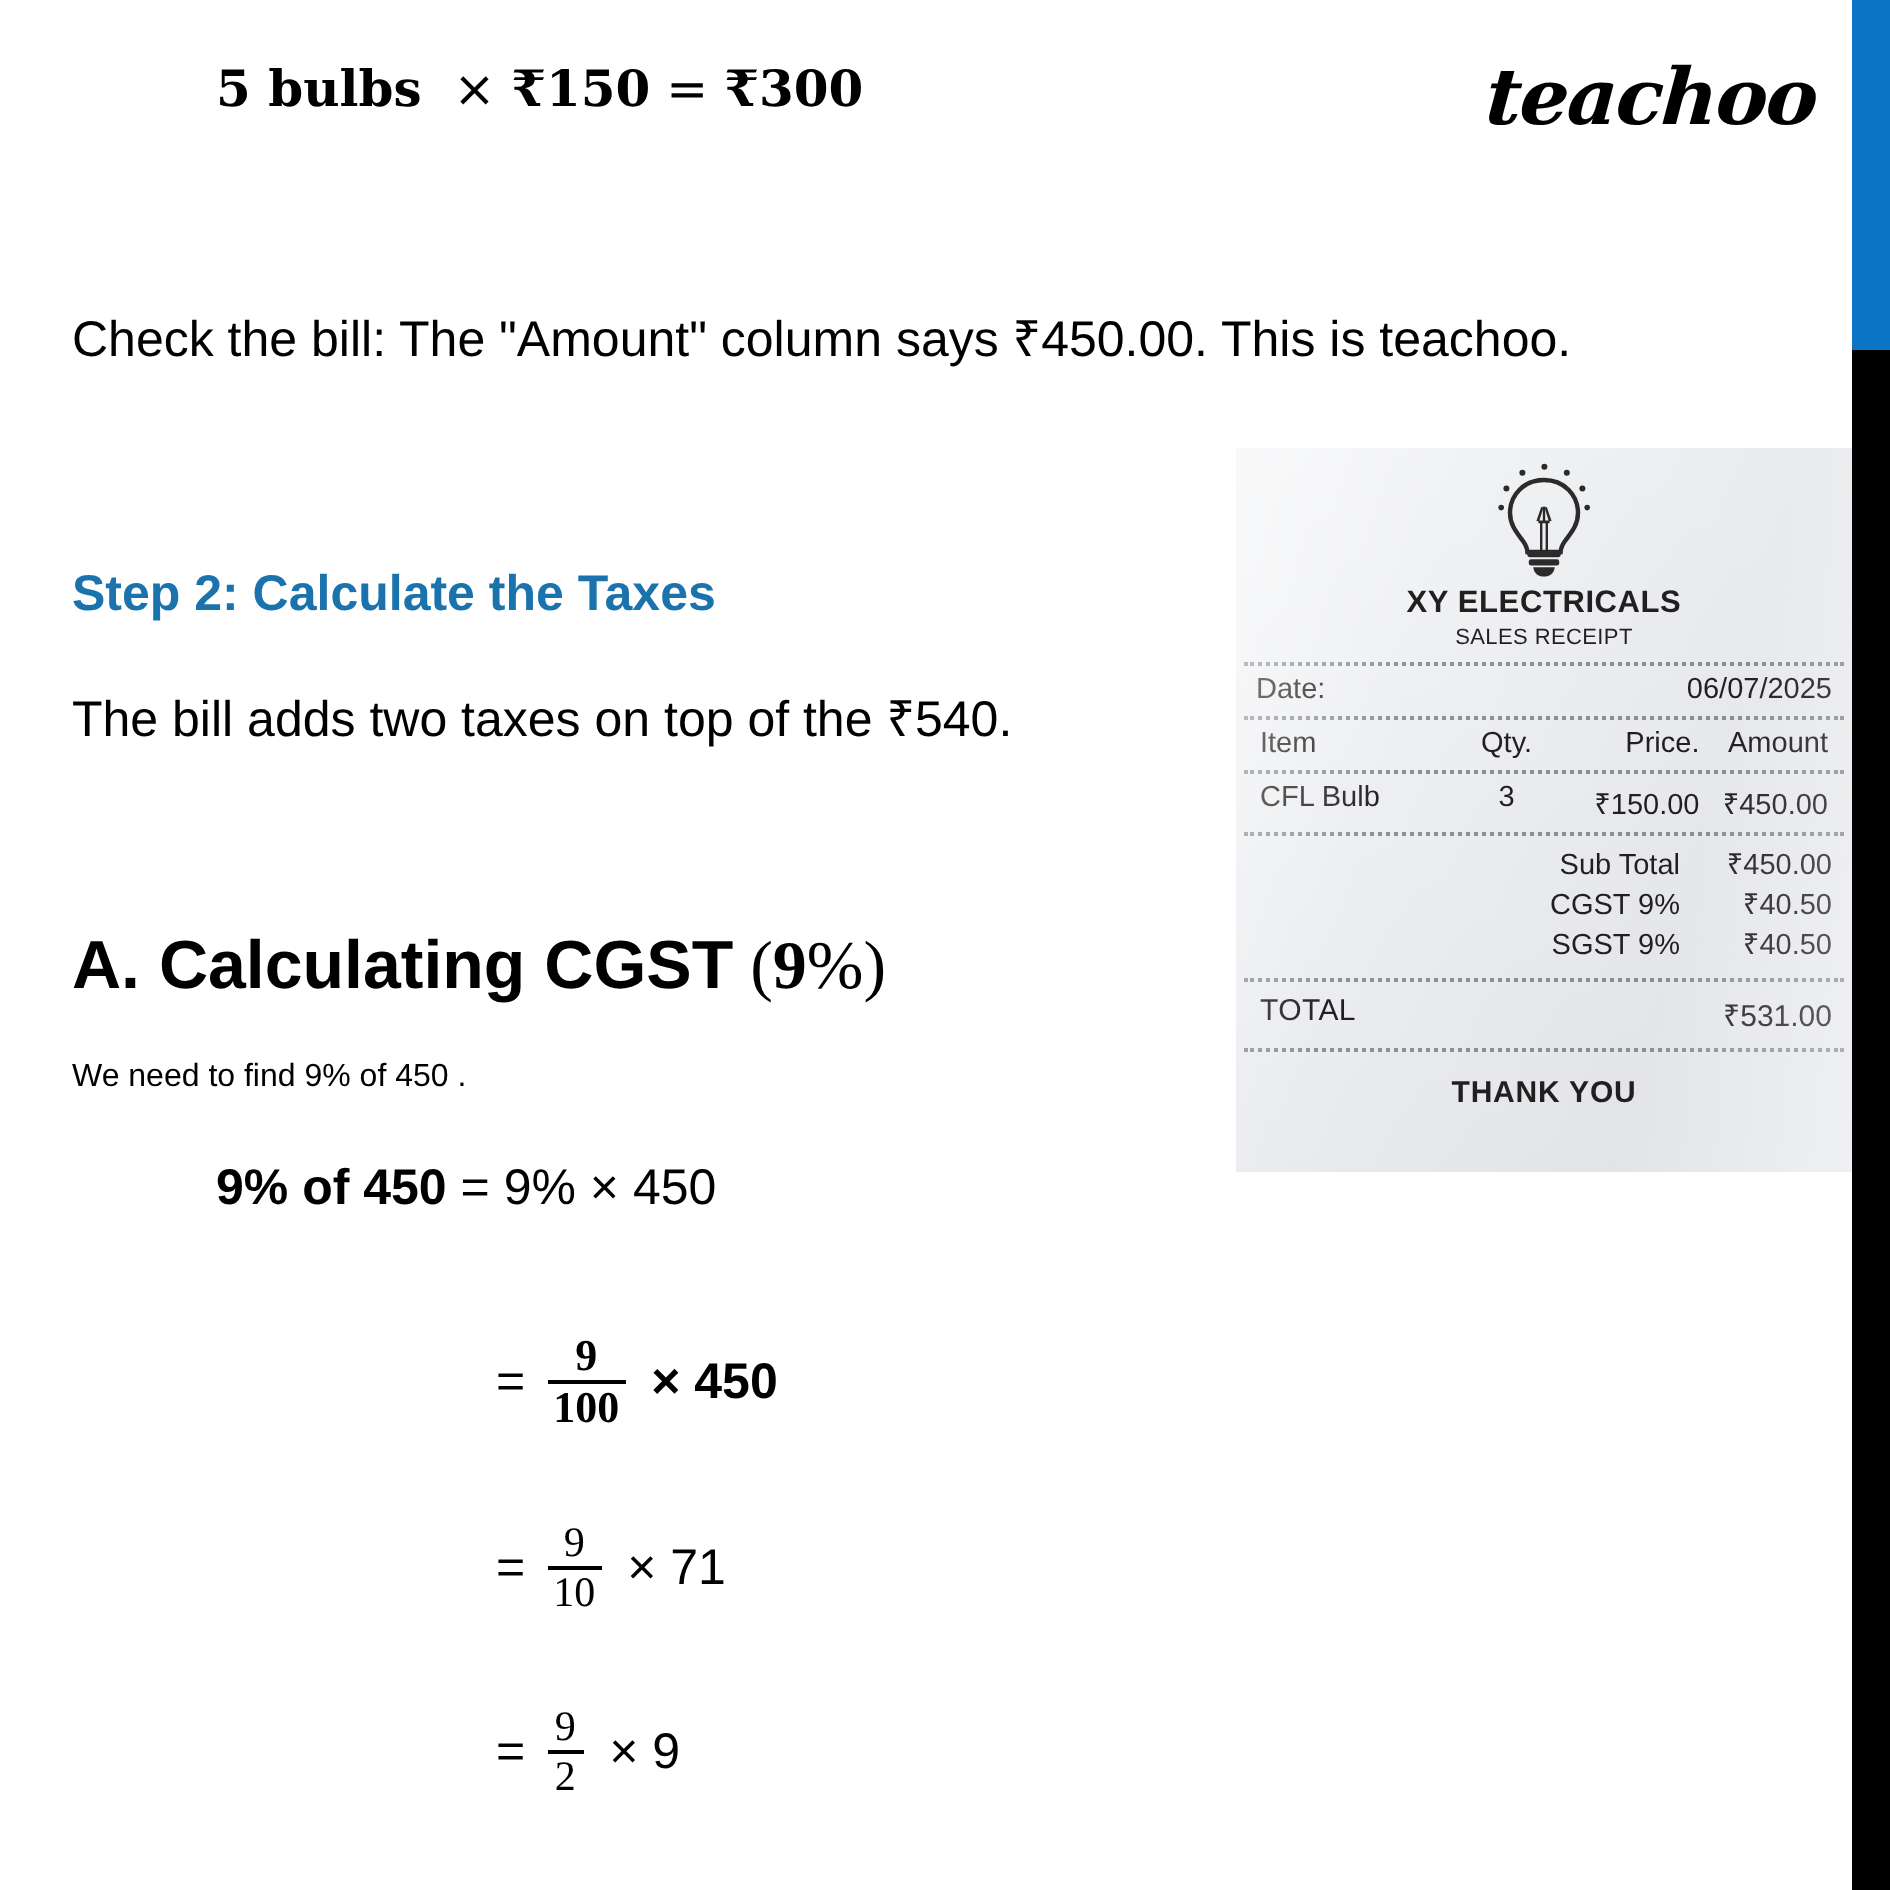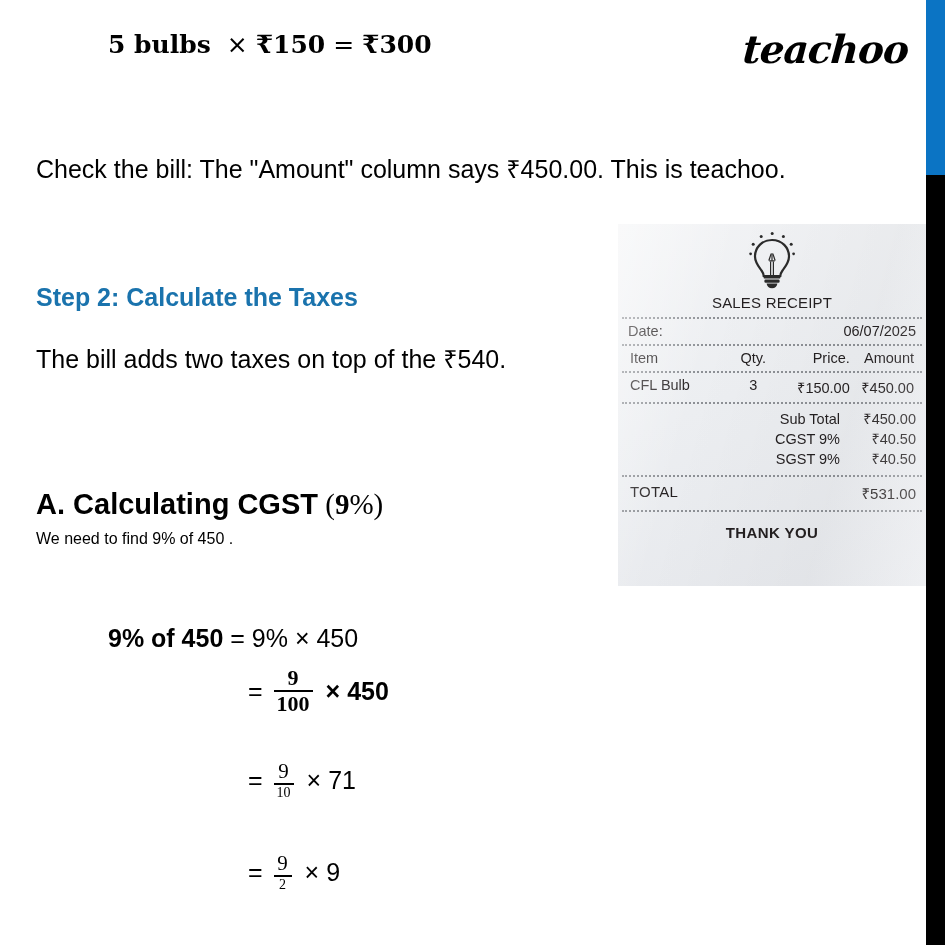--- a/index.html
+++ b/index.html
@@ -53,56 +53,56 @@
     font-size:25px; font-weight:bold;
     color:#1a73ad;
   }
 
   #bill-taxes-line {
     position:absolute; left:36px; top:341px;
     font-size:25px; white-space:nowrap;
   }
 
   #cgst-heading {
-    position:absolute; left:36px; top:488px;
-    font-size:29px; white-space:nowrap;
+    position:absolute; left:36px; top:464px;
+    font-size:34px; white-space:nowrap;
   }
   #cgst-heading .bold { font-weight:bold; }
   #cgst-heading .paren {
     font-family:"Liberation Serif", serif; font-weight:normal;
   }
   #cgst-heading .nine { font-family:"Liberation Serif",serif; font-weight:bold; }
 
   #need-find-line {
     position:absolute; left:36px; top:530px;
     font-size:16px; white-space:nowrap;
   }
 
   
   #math-line-1 {
-    position:absolute; left:108px; top:624px;
+    position:absolute; left:108px; top:580px;
     font-size:25px; white-space:nowrap;
   }
   #math-line-1 .lhs { font-weight:bold; }
 
   .frac-line {
     position:absolute;
     display:flex; align-items:center;
     font-size:25px; white-space:nowrap;
   }
   .frac-line .eq { margin-right:7px; }
   .frac {
     display:inline-flex; flex-direction:column; align-items:center;
     font-family:"Liberation Serif","DejaVu Serif",serif;
     line-height:1.0;
     vertical-align:middle;
     margin:0 4px;
   }
   .frac .num { font-size:21px; padding:0 3px 1px 3px; }
-  .frac .den { font-size:14px; padding:1px 3px 0 3px; }
+  .frac .den { font-size:21px; padding:1px 3px 0 3px; }
   .frac .bar {
     width:100%; height:2px; background:#000; min-width:18px;
   }
   .frac.bold { font-weight:bold; }
   .frac.bold .num, .frac.bold .den { font-size:22px; }
   .frac-line .tail { margin-left:9px; }
   .frac-line .tail.bold { font-weight:bold; }
 
   #math-line-2 { left:248px; top:667px; }
   #math-line-3 { left:248px; top:761px; }
@@ -125,21 +125,21 @@
   }
   #receipt-header {
     padding-top:6px; text-align:center; position:relative;
   }
   #bulb-icon-wrap { height:62px; display:flex; align-items:center; justify-content:center; }
   #shop-name {
     font-size:15.5px; font-weight:bold; letter-spacing:.3px;
     margin-top:1px;
   }
   #receipt-subtitle {
-    font-size:15px; font-weight:normal; letter-spacing:.2px;
+    font-size:11px; font-weight:normal; letter-spacing:.2px;
     margin-top:2px; margin-bottom:6px;
   }
   .dotted-sep {
     border-top:2px dotted #8d9095;
     margin:0 4px;
     height:0;
   }
   .rrow {
     display:flex; align-items:center;
     font-size:14.5px;
@@ -239,20 +239,21 @@
           <circle cx="12.2" cy="13.2" r="1.5"></circle>
           <circle cx="20.2" cy="5.4" r="1.5"></circle>
           <circle cx="31.2" cy="2.4" r="1.5"></circle>
           <circle cx="42.4" cy="5.4" r="1.5"></circle>
           <circle cx="50.2" cy="13.2" r="1.5"></circle>
           <circle cx="9.6" cy="22.8" r="1.4"></circle>
           <circle cx="52.6" cy="22.8" r="1.4"></circle>
         </g>
       </svg>
     </div>
+    <div id="shop-name">XY ELECTRICALS</div>
     <div id="receipt-subtitle">SALES RECEIPT</div>
   </div>
 
   <div class="dotted-sep"></div>
 
   <div class="rrow" id="date-row">
     <span class="lbl">Date:</span>
     <span class="val">06/07/2025</span>
   </div>
 

